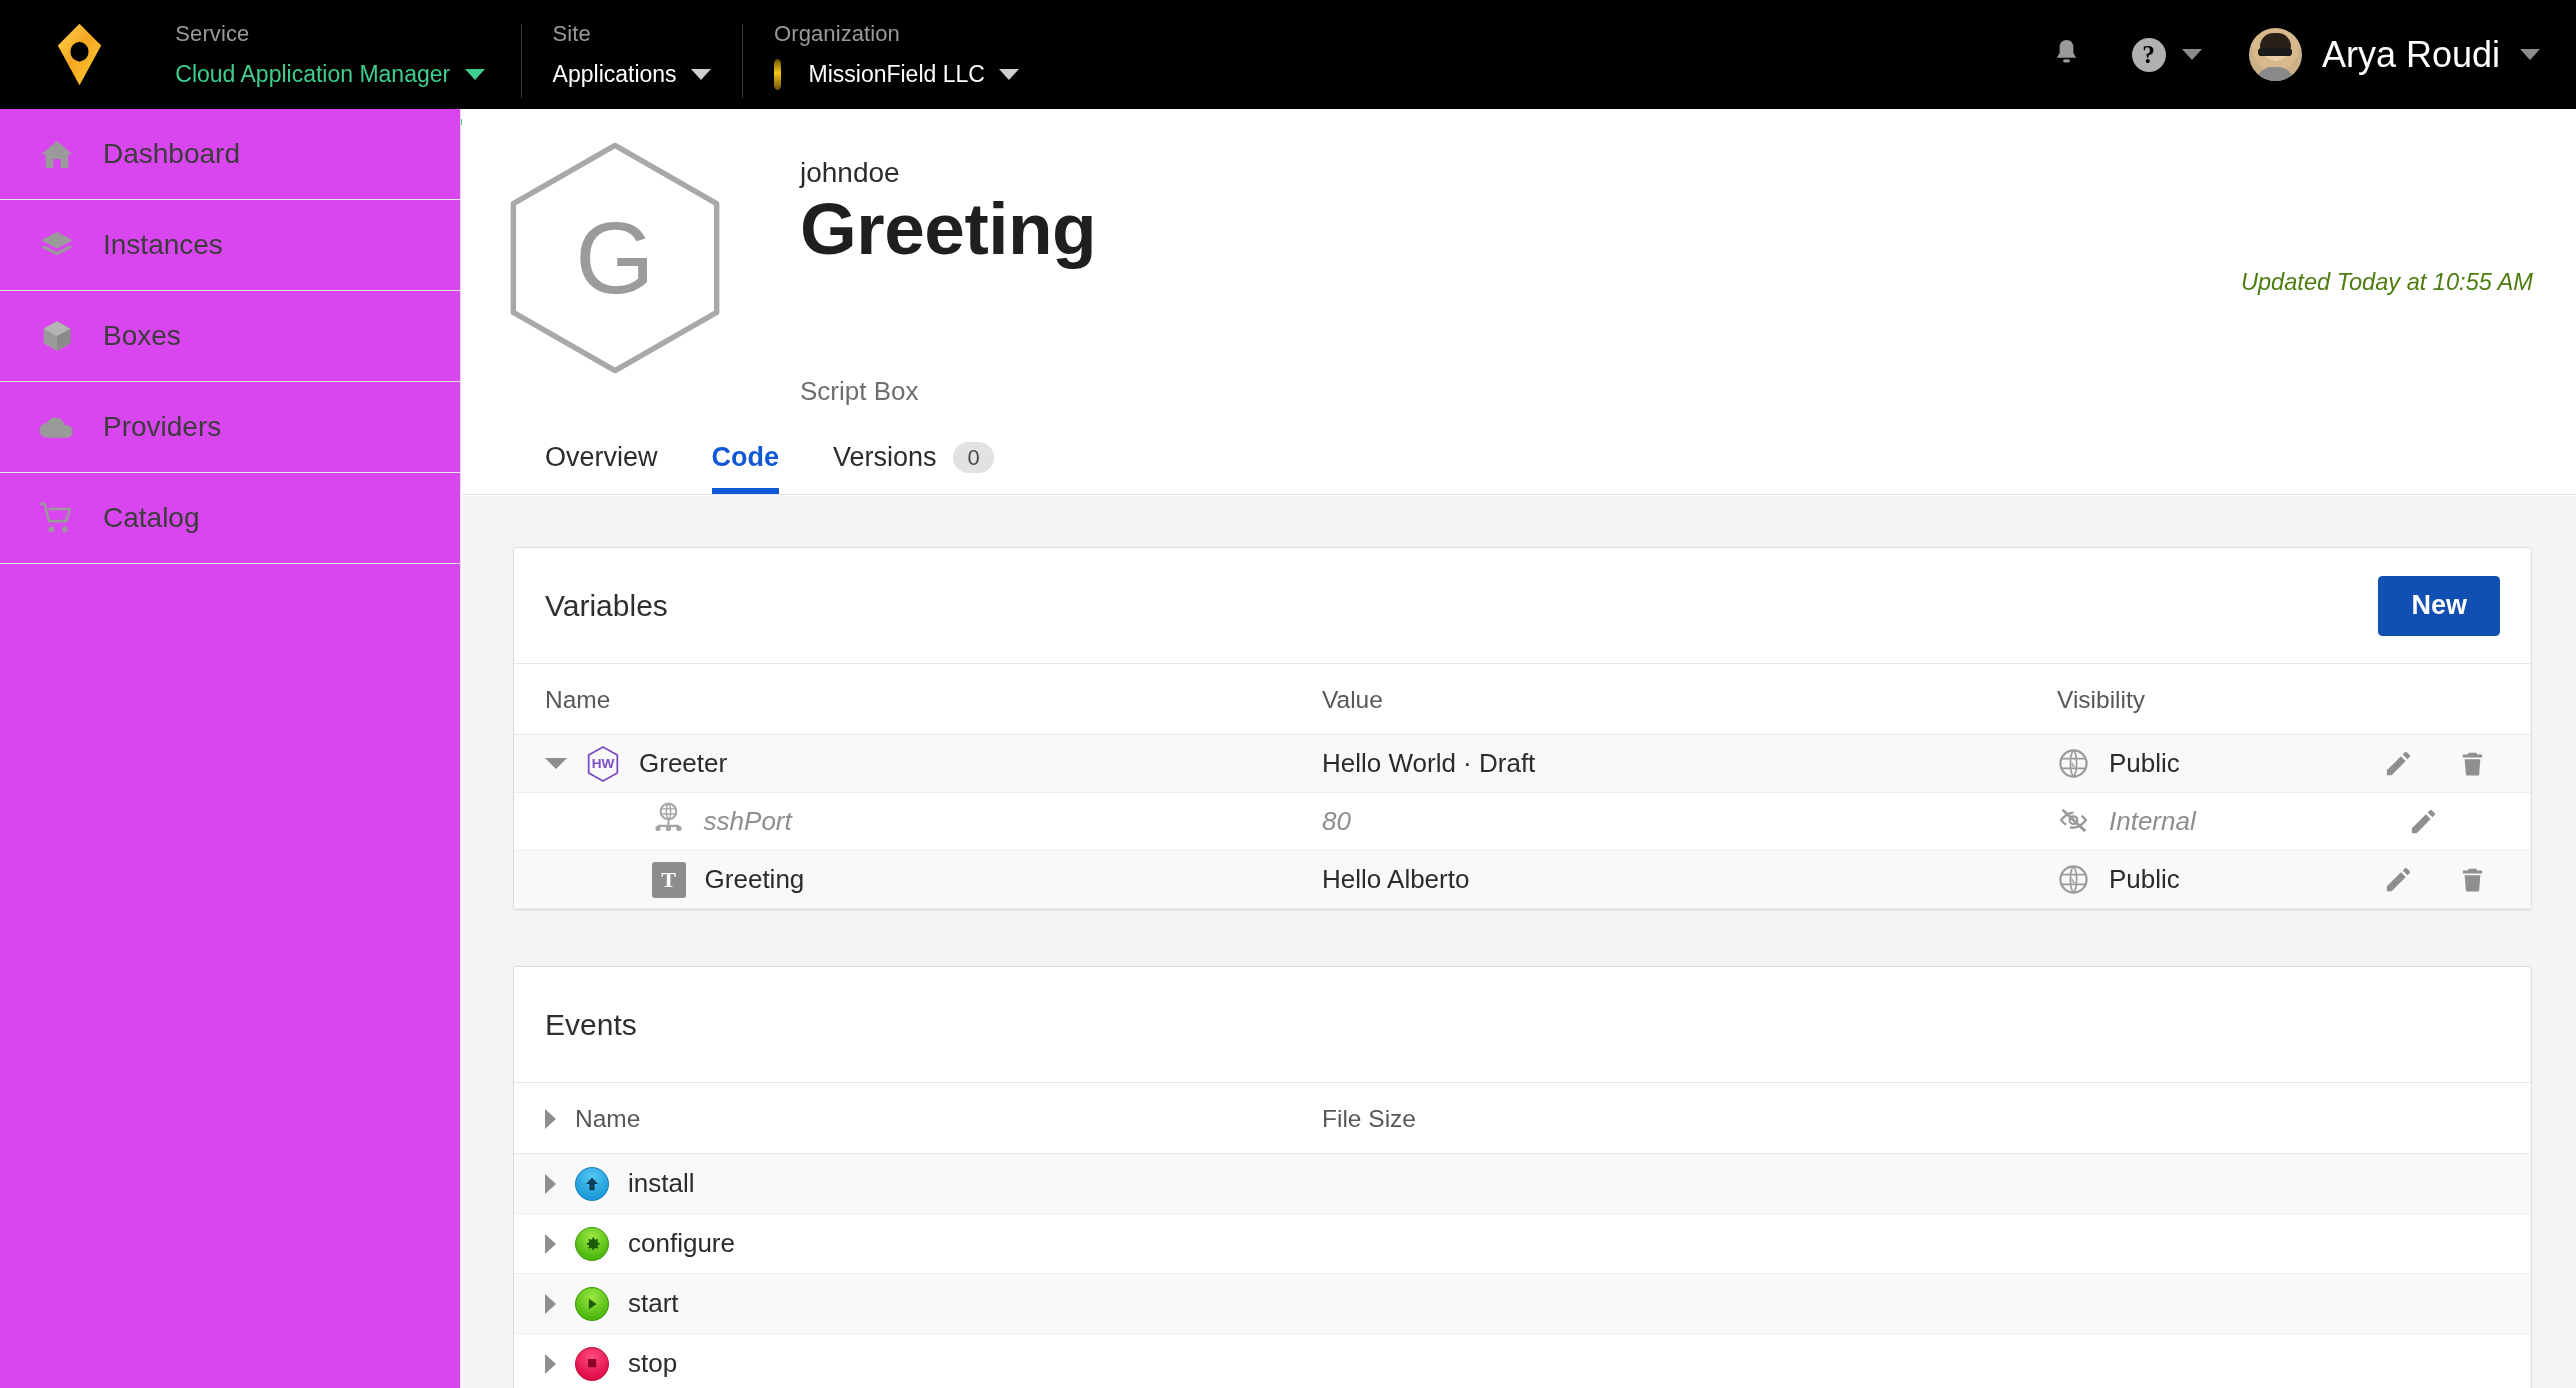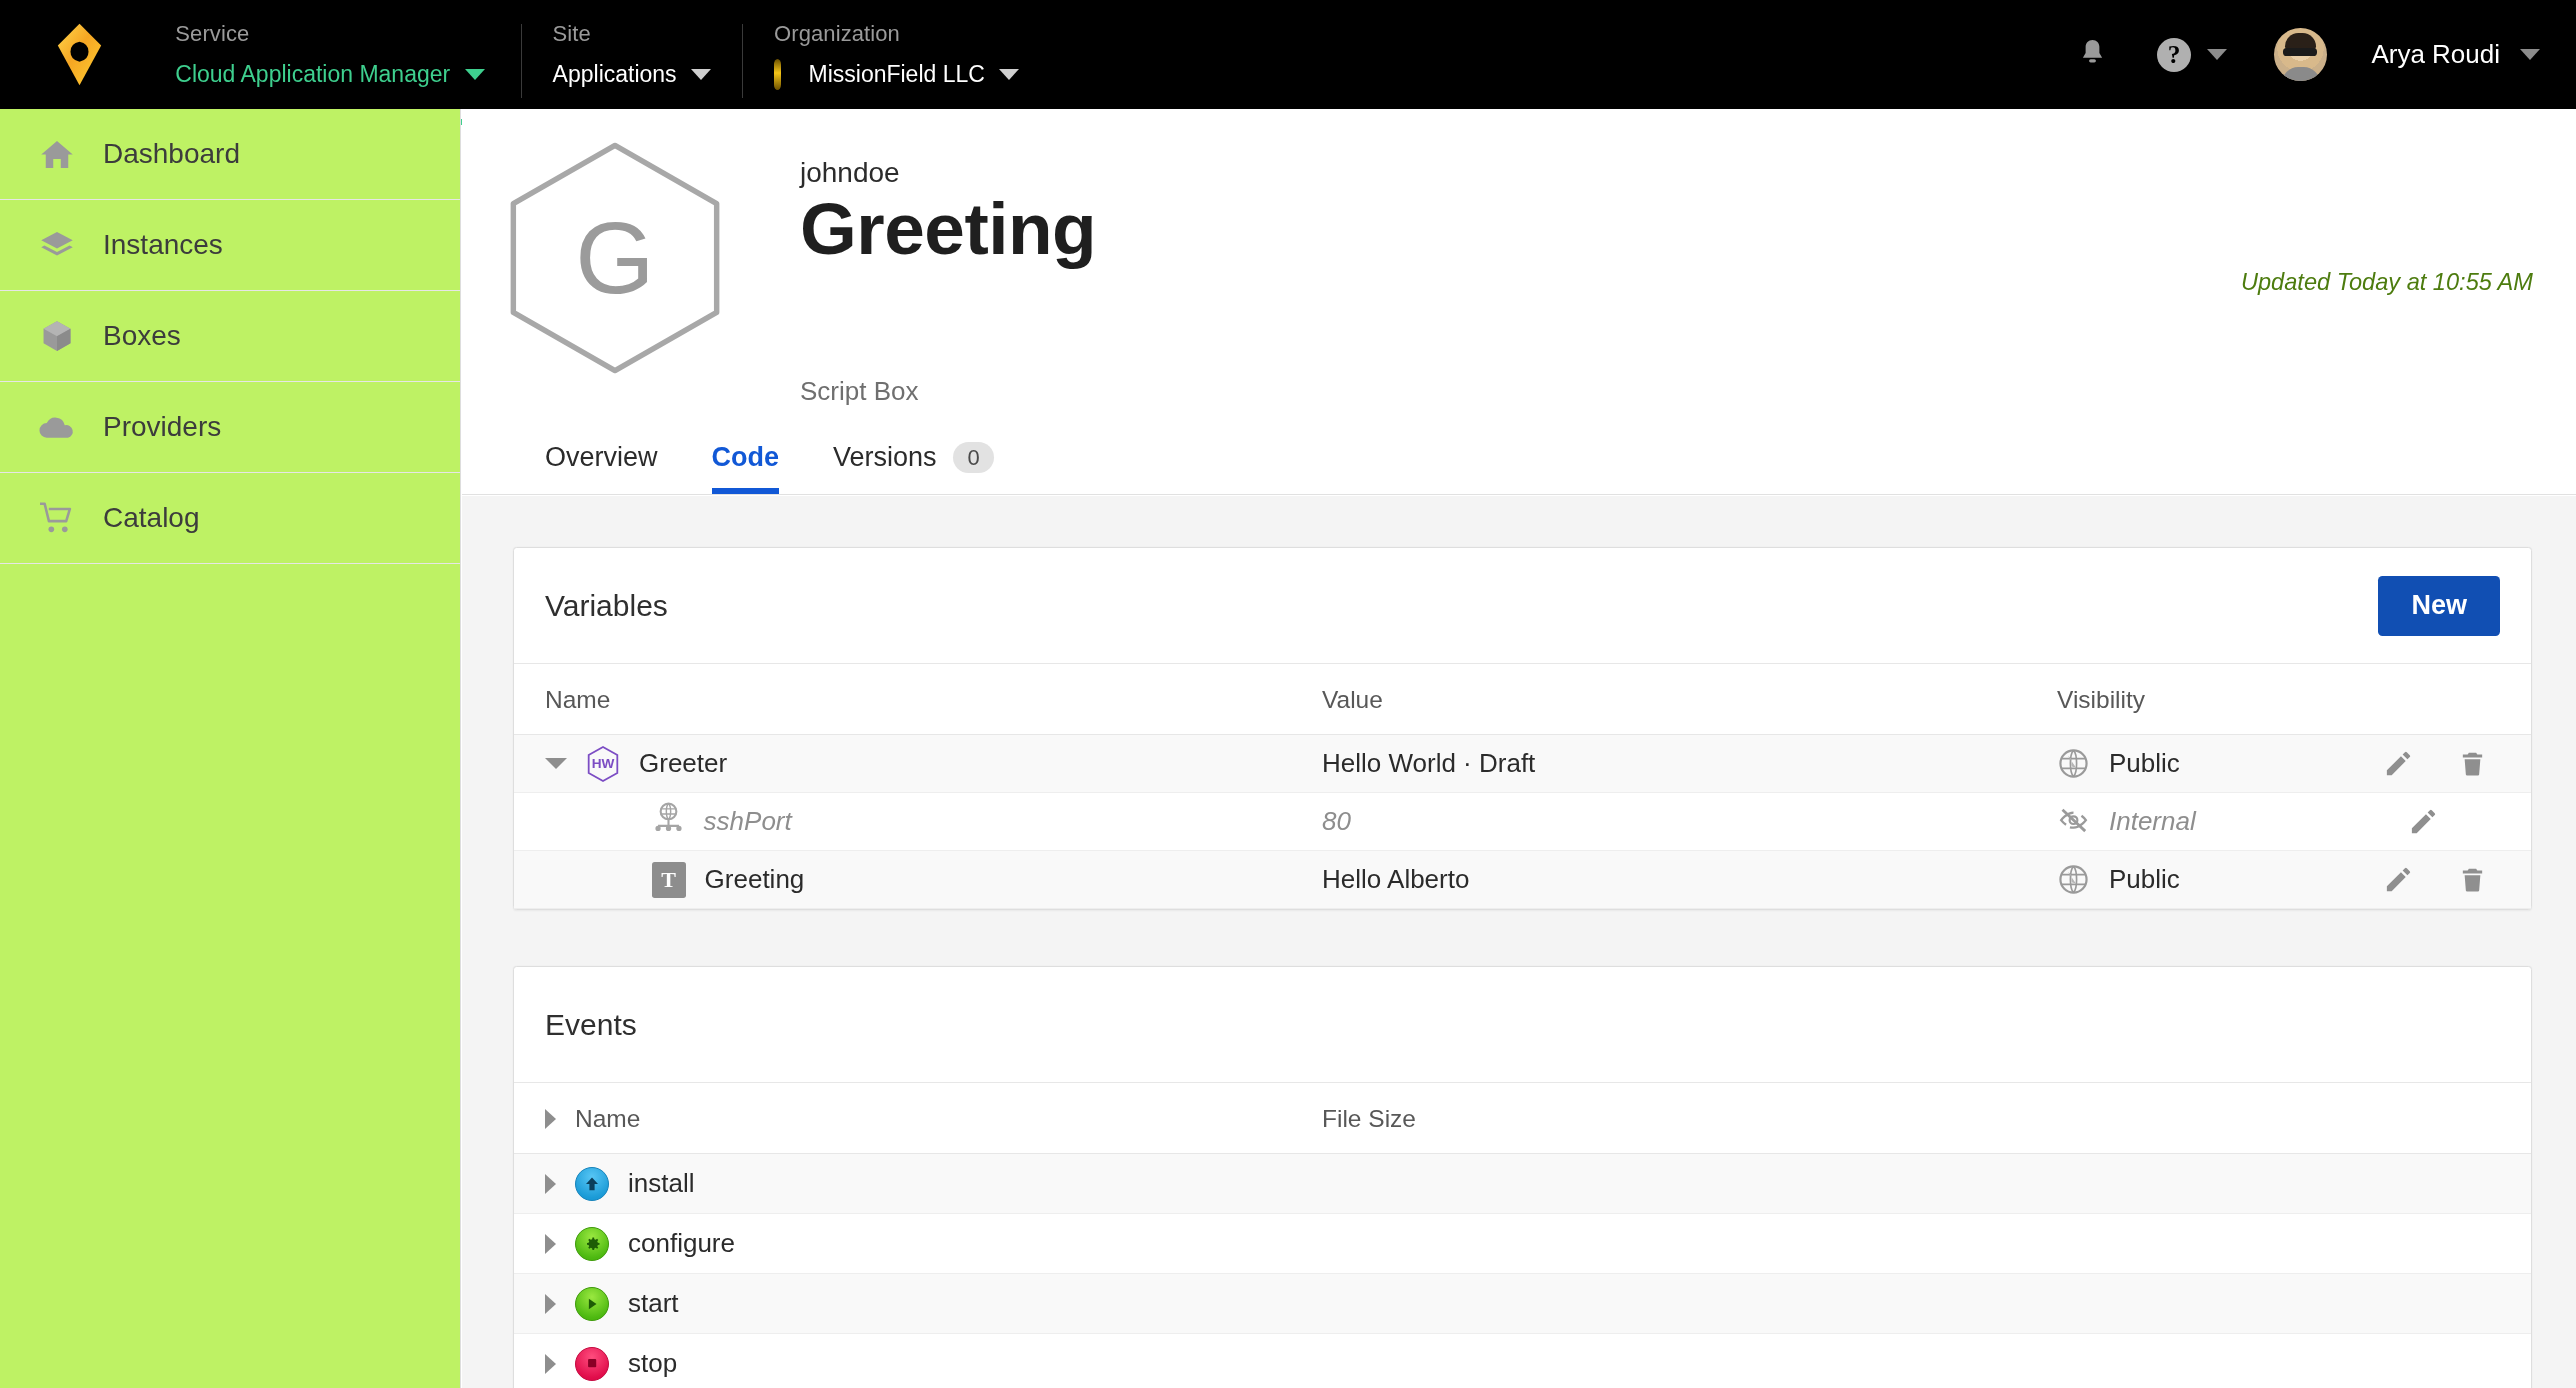--- a/index.html
+++ b/index.html
@@ -87,27 +87,27 @@
     width: 31px; height: 18px; background: #2a2018; border-radius: 15.4px 15.4px 5.4px 5.4px;
   }
   .avatar::after {
     content: ""; position: absolute; left: 9px; top: 20px;
     width: 34px; height: 8.2px; background: #1b1b1b; border-radius: 3.6px;
   }
   .avatar .chin {
     position: absolute; left: 7.3px; bottom: -3.6px; width: 38px; height: 18px;
     background: #8a8a8a; border-radius: 16.3px 16.3px 0 0;
   }
-  .username { font-size: 26px; color: #ffffff; white-space: nowrap; margin-left: 24px; }
+  .username { font-size: 36px; color: #ffffff; white-space: nowrap; }
 
   
   .sidebar {
     position: absolute; top: 109px; left: 0;
     width: 461px; height: 1280px;
-    background: #bef264; border-right: 0.9px solid #dddddd;
+    background: #d946ef; border-right: 0.9px solid #dddddd;
   }
   .side-item {
     height: 91px; display: flex; align-items: center;
     border-bottom: 0.9px solid #e6e6e6;
     padding-left: 38px; gap: 27px; cursor: pointer;
   }
   .side-icon {
     width: 38px; height: 38px; flex: none;
     display: flex; align-items: center; justify-content: center;
     color: #9a9a9a;

